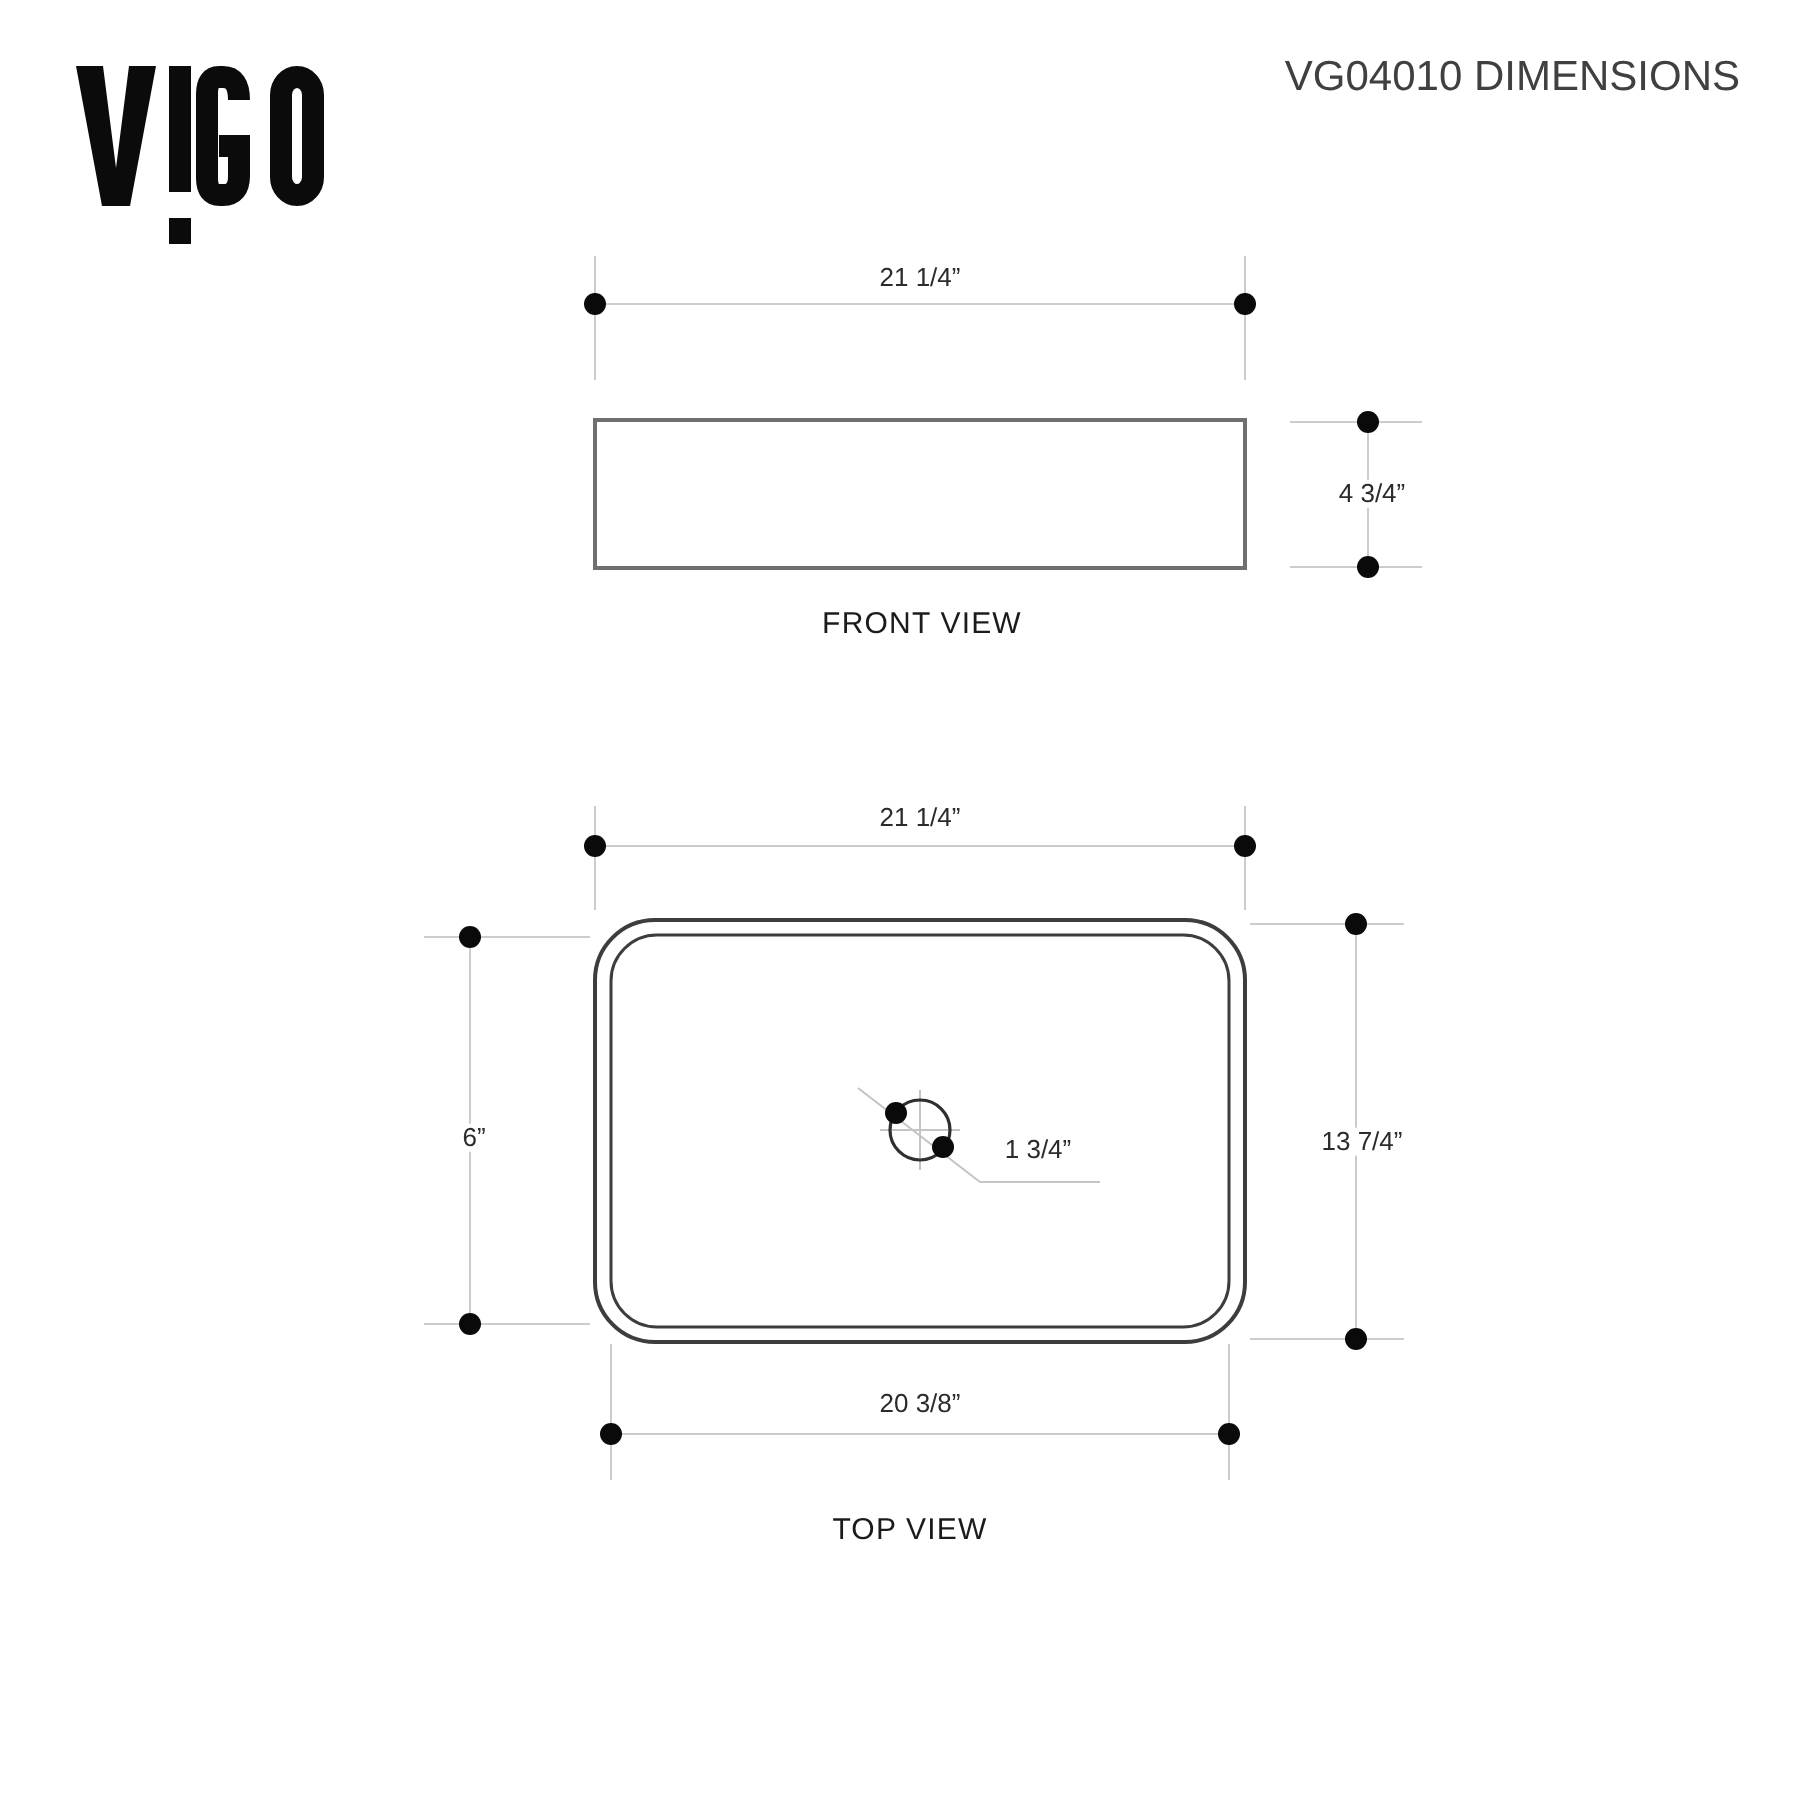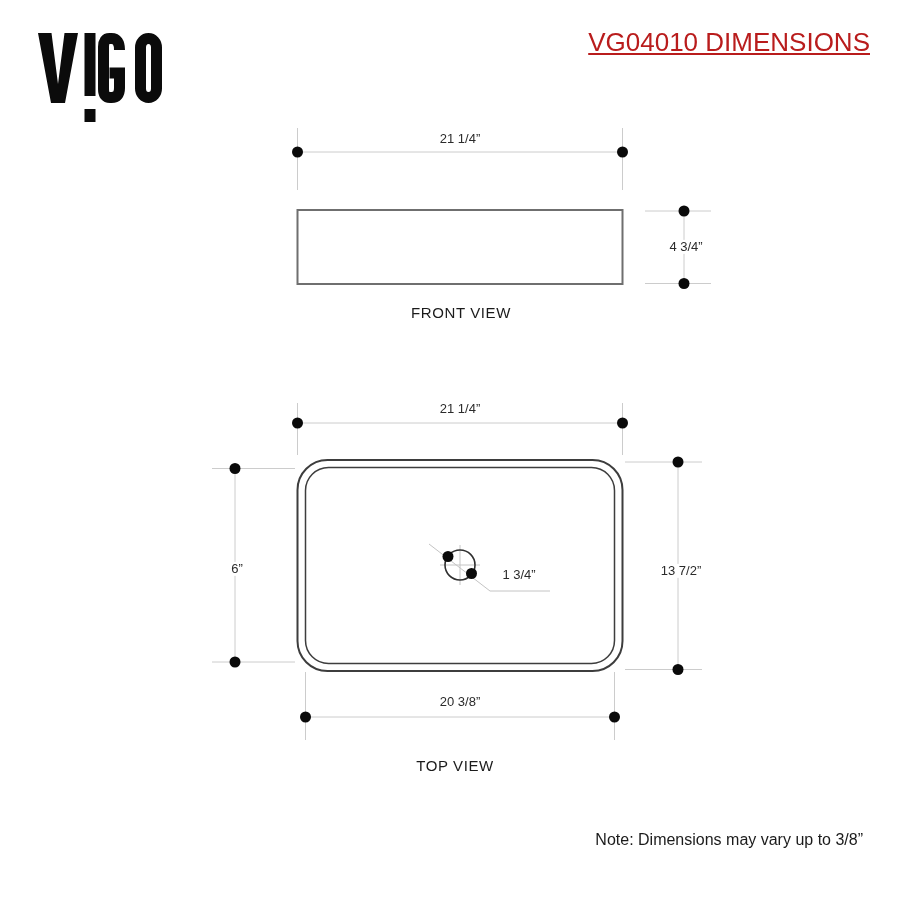--- a/index.html
+++ b/index.html
@@ -10,21 +10,21 @@
   .abs{position:absolute;}
   .center{transform:translate(-50%,-50%);}
   .dim-label{
     font-size:13px;color:#2b2b2b;white-space:nowrap;line-height:1.1;
   }
   .dim-label.on-line{background:#ffffff;padding:0 4px;}
   .view-label{
     font-size:15px;letter-spacing:0.6px;color:#1b1b1b;white-space:nowrap;
   }
   .doc-title{
-    font-size:26px;color:#b91c1c;white-space:nowrap;text-decoration:underline;
+    font-size:21px;color:#404040;white-space:nowrap;
   }
   .note-text{
     font-size:16px;color:#1b1b1b;white-space:nowrap;
   }
   svg line, svg rect, svg circle, svg path{vector-effect:non-scaling-stroke;}
 </style>
 </head>
 <body>
 
 <div class="sheet">
@@ -98,20 +98,19 @@
       <circle cx="614.5" cy="717" r="5.5" fill="#0a0a0a"></circle>
     </g>
   </svg>
 
   <div class="abs center dim-label" style="left:460px;top:139px;">21 1/4”</div>
   <div class="abs center dim-label on-line" style="left:686px;top:247px;">4 3/4”</div>
   <div class="abs center view-label" style="left:461px;top:312px;">FRONT VIEW</div>
 
   <div class="abs center dim-label" style="left:460px;top:409px;">21 1/4”</div>
   <div class="abs center dim-label on-line" style="left:237px;top:569px;">6”</div>
-  <div class="abs center dim-label on-line" style="left:681px;top:571px;">13 7/2”</div>
+  <div class="abs center dim-label on-line" style="left:681px;top:571px;">13 7/4”</div>
   <div class="abs center dim-label" style="left:519px;top:575px;">1 3/4”</div>
   <div class="abs center dim-label" style="left:460px;top:702px;">20 3/8”</div>
   <div class="abs center view-label" style="left:455px;top:765px;">TOP VIEW</div>
 
-  <div class="abs note-text" style="right:37px;top:831px;">Note: Dimensions may vary up to 3/8”</div>
 
 </div>
 
 </body></html>

